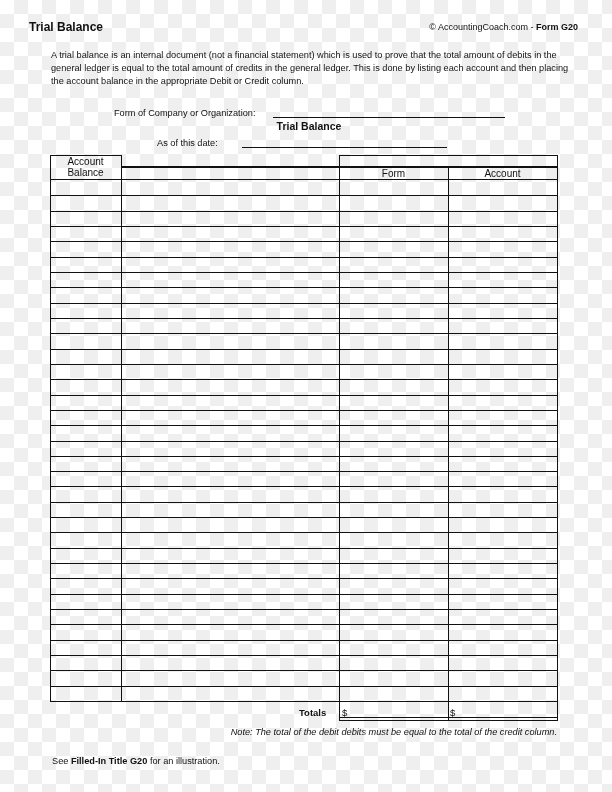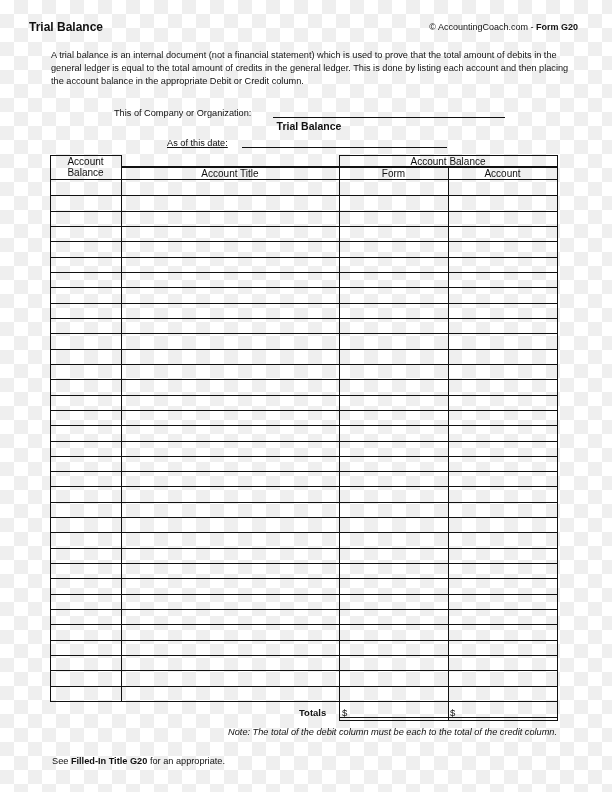--- a/index.html
+++ b/index.html
@@ -38,26 +38,26 @@
 </head>
 <body>
 
 <div class="abs title">Trial Balance</div>
 <div class="abs copyright">
   <span>© AccountingCoach.com - </span><b>Form G20</b>
 </div>
 
 <div class="abs intro">A trial balance is an internal document (not a financial statement) which is used to prove that the total amount of debits in the general ledger is equal to the total amount of credits in the general ledger. This is done by listing each account and then placing the account balance in the appropriate Debit or Credit column.</div>
 
-<div class="abs label" style="left:114px; top:108px;">This of Company or Organization:</div>
+<div class="abs label" style="left:114px; top:108px;">Form of Company or Organization:</div>
 <div class="abs fill-line" style="left:273px; top:108px; width:232px;"></div>
 
 <div class="abs center-title">Trial Balance</div>
 
-<div class="abs label" style="left:167px; top:138px;text-decoration:underline;">As of this date:</div>
+<div class="abs label" style="left:157px; top:138px;">As of this date:</div>
 <div class="abs fill-line" style="left:242px; top:138px; width:205px;"></div>
 
 <div class="abs" style="left:0; top:0; width:612px; height:792px;">
 
   <div class="tbl-line" style="left:50px; top:155px; width:72px; height:1px;"></div>
 
   <div class="tbl-line" style="left:339px; top:155px; width:219px; height:1px;"></div>
 
   <div class="tbl-line" style="left:121px; top:166px; width:437px; height:2px;"></div>
 
@@ -66,22 +66,20 @@
   <div class="tbl-line" style="left:50px; top:155px; width:1px; height:547px;"></div>
   <div class="tbl-line" style="left:121px; top:155px; width:1px; height:547px;"></div>
   <div class="tbl-line" style="left:339px; top:155px; width:1px; height:566px;"></div>
   <div class="tbl-line" style="left:448px; top:167px; width:1px; height:554px;"></div>
   <div class="tbl-line" style="left:557px; top:155px; width:1px; height:566px;"></div>
 
   <div class="hdr-text" style="left:50px; top:156px; width:71px;">
     <div>Account</div>
     <div>Balance</div>
   </div>
-  <div class="hdr-text" style="left:121px; top:168px; width:218px;">Account Title</div>
-  <div class="hdr-text" style="left:339px; top:156px; width:218px;">Account Balance</div>
   <div class="hdr-text" style="left:339px; top:168px; width:109px;">Form</div>
   <div class="hdr-text" style="left:448px; top:168px; width:109px;">Account</div>
 
   <div id="rows">
       <div>
         <div class="tbl-line" style="left: 50px; width: 508px; top: 195px; height: 1px;"></div>
         <div class="cell" style="left: 51px; top: 181px; width: 70px; height: 14px;"></div>
         <div class="cell" style="left: 122px; top: 181px; width: 217px; height: 14px;"></div>
         <div class="cell" style="left: 340px; top: 181px; width: 108px; height: 14px;"></div>
         <div class="cell" style="left: 449px; top: 181px; width: 108px; height: 14px;"></div>
@@ -323,17 +321,17 @@
   <div class="tbl-line" style="left:339px; top:717px; width:219px; height:1px;"></div>
   <div class="tbl-line" style="left:339px; top:720px; width:219px; height:1px;"></div>
 </div>
 
 <div class="abs totals-label">Totals</div>
 <div class="abs dollar" style="left:342px;">$</div>
 <div class="abs" style="left:350px; top:703px; width:96px; height:14px;"></div>
 <div class="abs dollar" style="left:450px;">$</div>
 <div class="abs" style="left:458px; top:703px; width:97px; height:14px;"></div>
 
-<div class="abs note">Note: The total of the debit column must be each to the total of the credit column.</div>
+<div class="abs note">Note: The total of the debit debits must be equal to the total of the credit column.</div>
 
 <div class="abs footer">
-  <span>See </span><b>Filled-In Title G20</b><span> for an appropriate.</span>
+  <span>See </span><b>Filled-In Title G20</b><span> for an illustration.</span>
 </div>
 
 </body></html>

